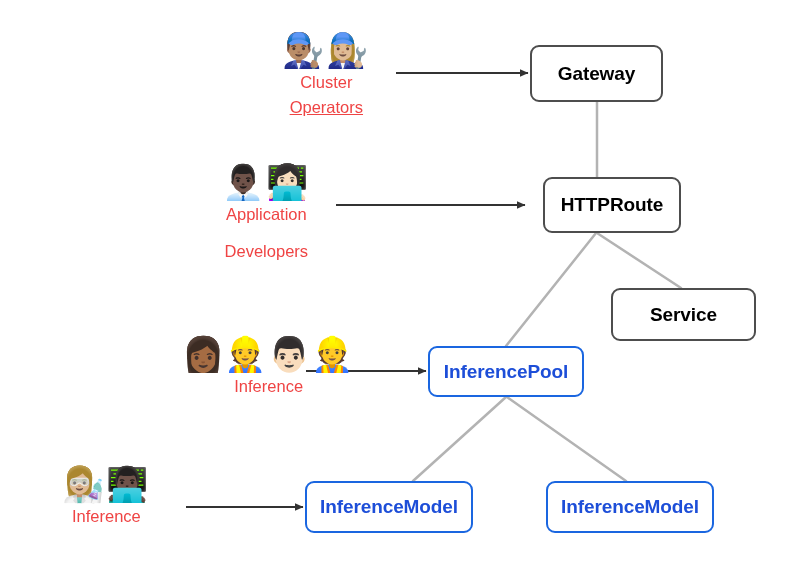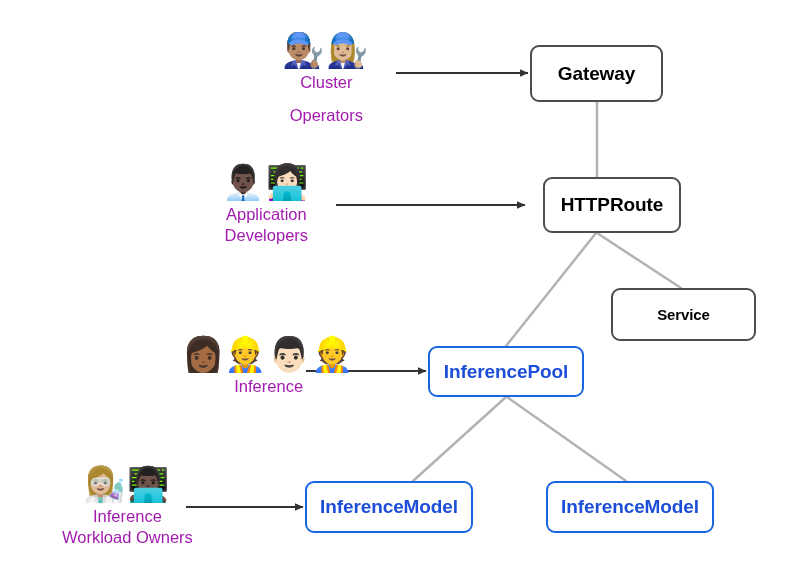--- a/index.html
+++ b/index.html
@@ -62,21 +62,21 @@
     font-family: "DejaVu Sans", sans-serif;
     font-size: 34px;
     line-height: 40px;
     letter-spacing: 2px;
     white-space: nowrap;
   }
   .actor-label {
     margin-top: 2px;
     font-size: 16.5px;
     line-height: 21px;
-    color: #a21caf;
+    color: #ef4444;
     text-align: center;
     white-space: nowrap;
   }
 </style>
 </head>
 <body>
 
 <div id="canvas">
 
   <svg id="edges" viewBox="0 0 800 572" width="800" height="572" xmlns="http://www.w3.org/2000/svg">
@@ -96,40 +96,39 @@
         <line x1="396" y1="73" x2="528" y2="73" stroke="#333333" stroke-width="2.2" marker-end="url(#arrowhead)"></line>
         <line x1="336" y1="205" x2="525" y2="205" stroke="#333333" stroke-width="2.2" marker-end="url(#arrowhead)"></line>
         <line x1="306" y1="371" x2="426" y2="371" stroke="#333333" stroke-width="2.2" marker-end="url(#arrowhead)"></line>
         <line x1="186" y1="507" x2="303" y2="507" stroke="#333333" stroke-width="2.2" marker-end="url(#arrowhead)"></line>
       </g>
   </svg>
 
   <div id="nodes-layer">
       <div class="node plain" style="left: 530px; top: 45px; width: 133px; height: 57px; font-size: 19px;">Gateway</div>
       <div class="node plain" style="left: 527px; top: 177px; width: 138px; height: 56px; font-size: 19px; margin-left: 16px;">HTTPRoute</div>
-      <div class="node plain" style="left: 611px; top: 288px; width: 145px; height: 53px; font-size: 15px;">Service</div>
+      <div class="node plain" style="left: 611px; top: 288px; width: 145px; height: 53px; font-size: 19px;">Service</div>
       <div class="node accent" style="left: 428px; top: 346px; width: 156px; height: 51px; font-size: 19px;">InferencePool</div>
       <div class="node accent" style="left: 305px; top: 481px; width: 168px; height: 52px; font-size: 19px;">InferenceModel</div>
       <div class="node accent" style="left: 546px; top: 481px; width: 168px; height: 52px; font-size: 19px;">InferenceModel</div>
     </div>
   <div id="actors-layer">
       <div class="actor" style="left: 282px; top: 30px;">
         <div class="actor-emojis">👨🏽‍🔧👩🏼‍🔧</div>
         <div class="actor-label">Cluster</div>
-        <div class="actor-label" style="margin-top: 12px;">Operators</div>
+        <div class="actor-label" style="margin-top: 4px; text-decoration: underline;">Operators</div>
       </div>
       <div class="actor" style="left: 222px; top: 162px;">
         <div class="actor-emojis">👨🏿‍💼👩🏻‍💻</div>
         <div class="actor-label">Application</div>
-        <div class="actor-label" style="margin-top: 0px;">Developers</div>
+        <div class="actor-label" style="margin-top: 16px;">Developers</div>
       </div>
       <div class="actor" style="left: 182px; top: 334px;">
         <div class="actor-emojis">👩🏾‍👷👨🏻‍👷</div>
         <div class="actor-label">Inference</div>
       </div>
       <div class="actor" style="left: 62px; top: 464px;">
         <div class="actor-emojis">👩🏼‍🔬👨🏿‍💻</div>
         <div class="actor-label">Inference</div>
-        <div class="actor-label" style="margin-top: 0px;">Workload Owners</div>
       </div>
     </div>
 
 </div>
 
 </body></html>

